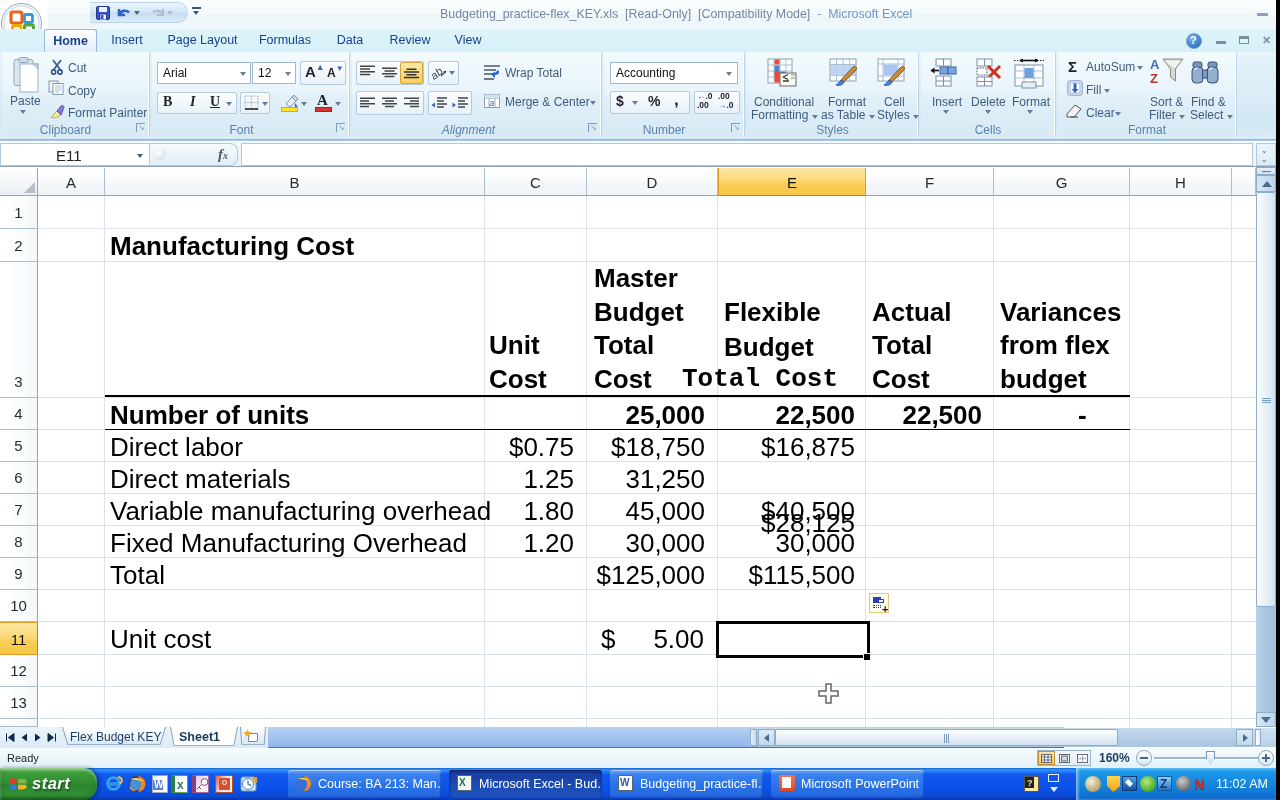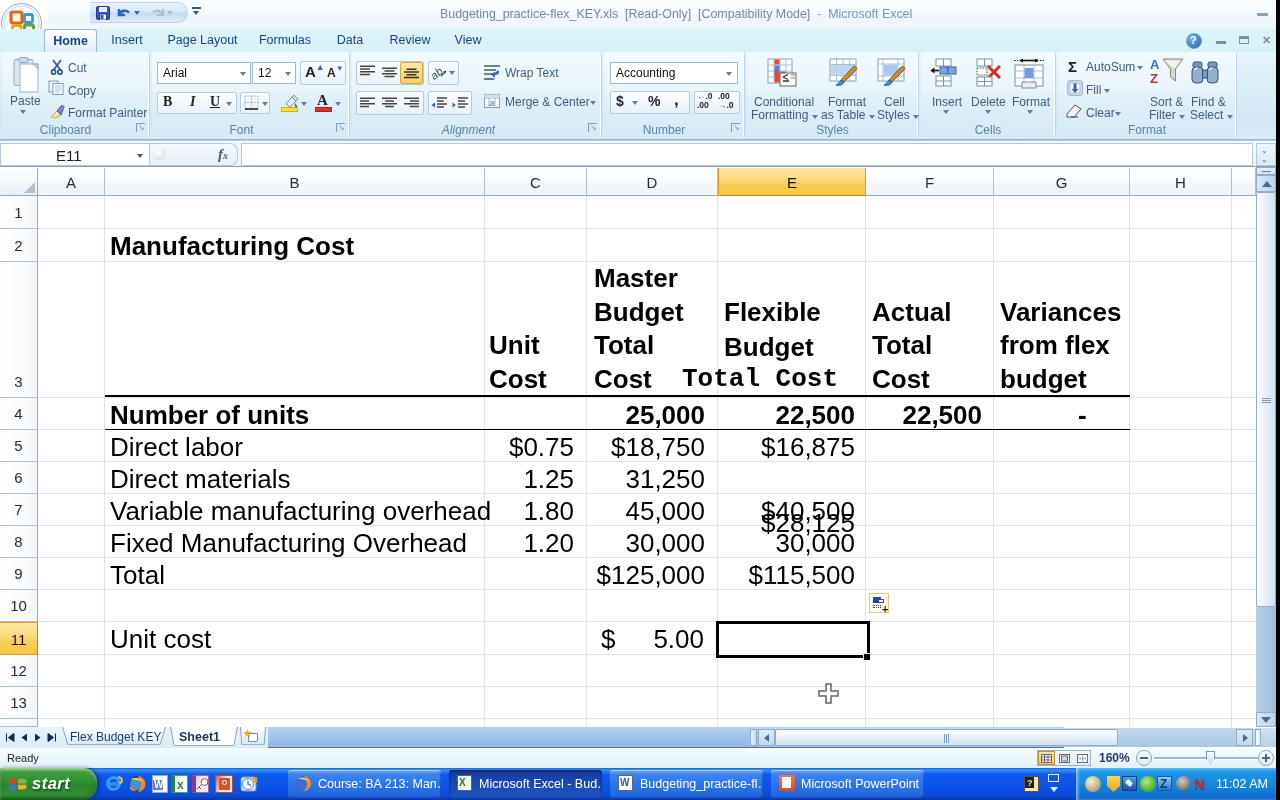--- a/index.html
+++ b/index.html
@@ -216,21 +216,21 @@
       <text x="0" y="13" font-size="11" font-style="italic" fill="#345" transform="rotate(-40 6 10)">ab</text>
       <path d="M10 12 L15 7" stroke="#345" stroke-width="1.2"></path>
         <path d="M15 7 l-3 0.5 l2.2 2.2 z" fill="#345"></path>
     </svg>
     <div class="abs dda" style="left:449px; top:19px;"></div>
     <svg class="abs" style="left:484px; top:13px;" width="16" height="16" viewBox="0 0 16 16">
       <path d="M0 1 H16 M0 5 H12 M0 9 H9" stroke="#4a5a6a" stroke-width="1.6"></path>
       <path d="M14 5 C16 7, 15 10, 11 10 L11 13 L7 9.5 L11 6.5 L11 8" fill="#2e66c8"></path>
       <path d="M0 14 H10" stroke="#4a5a6a" stroke-width="1.6"></path>
     </svg>
-    <div class="rtxt" style="left:505px; top:14px;">Wrap Text</div>
+    <div class="rtxt" style="left:505px; top:14px;">Wrap Total</div>
     <div class="abs" style="left:356px; top:39px; width:68px; height:24px; border:1px solid #b5cade; border-radius:2px; background:linear-gradient(#fbfdfe,#e8f1f9);"></div>
     <svg class="abs" style="left:360px; top:45px;" width="15" height="15" viewBox="0 0 15 15">
         <path d="M0 1.2 H15 M0 4 H9 M0 6.8 H15 M0 9.6 H9" stroke="#444" stroke-width="1.5"></path>
       </svg>
     <svg class="abs" style="left:382px; top:45px;" width="15" height="15" viewBox="0 0 15 15">
         <path d="M0 1.2 H15 M3 4 H12 M0 6.8 H15 M3 9.6 H12" stroke="#444" stroke-width="1.5"></path>
       </svg>
     <svg class="abs" style="left:404px; top:45px;" width="15" height="15" viewBox="0 0 15 15">
         <path d="M0 1.2 H15 M6 4 H15 M0 6.8 H15 M6 9.6 H15" stroke="#444" stroke-width="1.5"></path>
       </svg>

